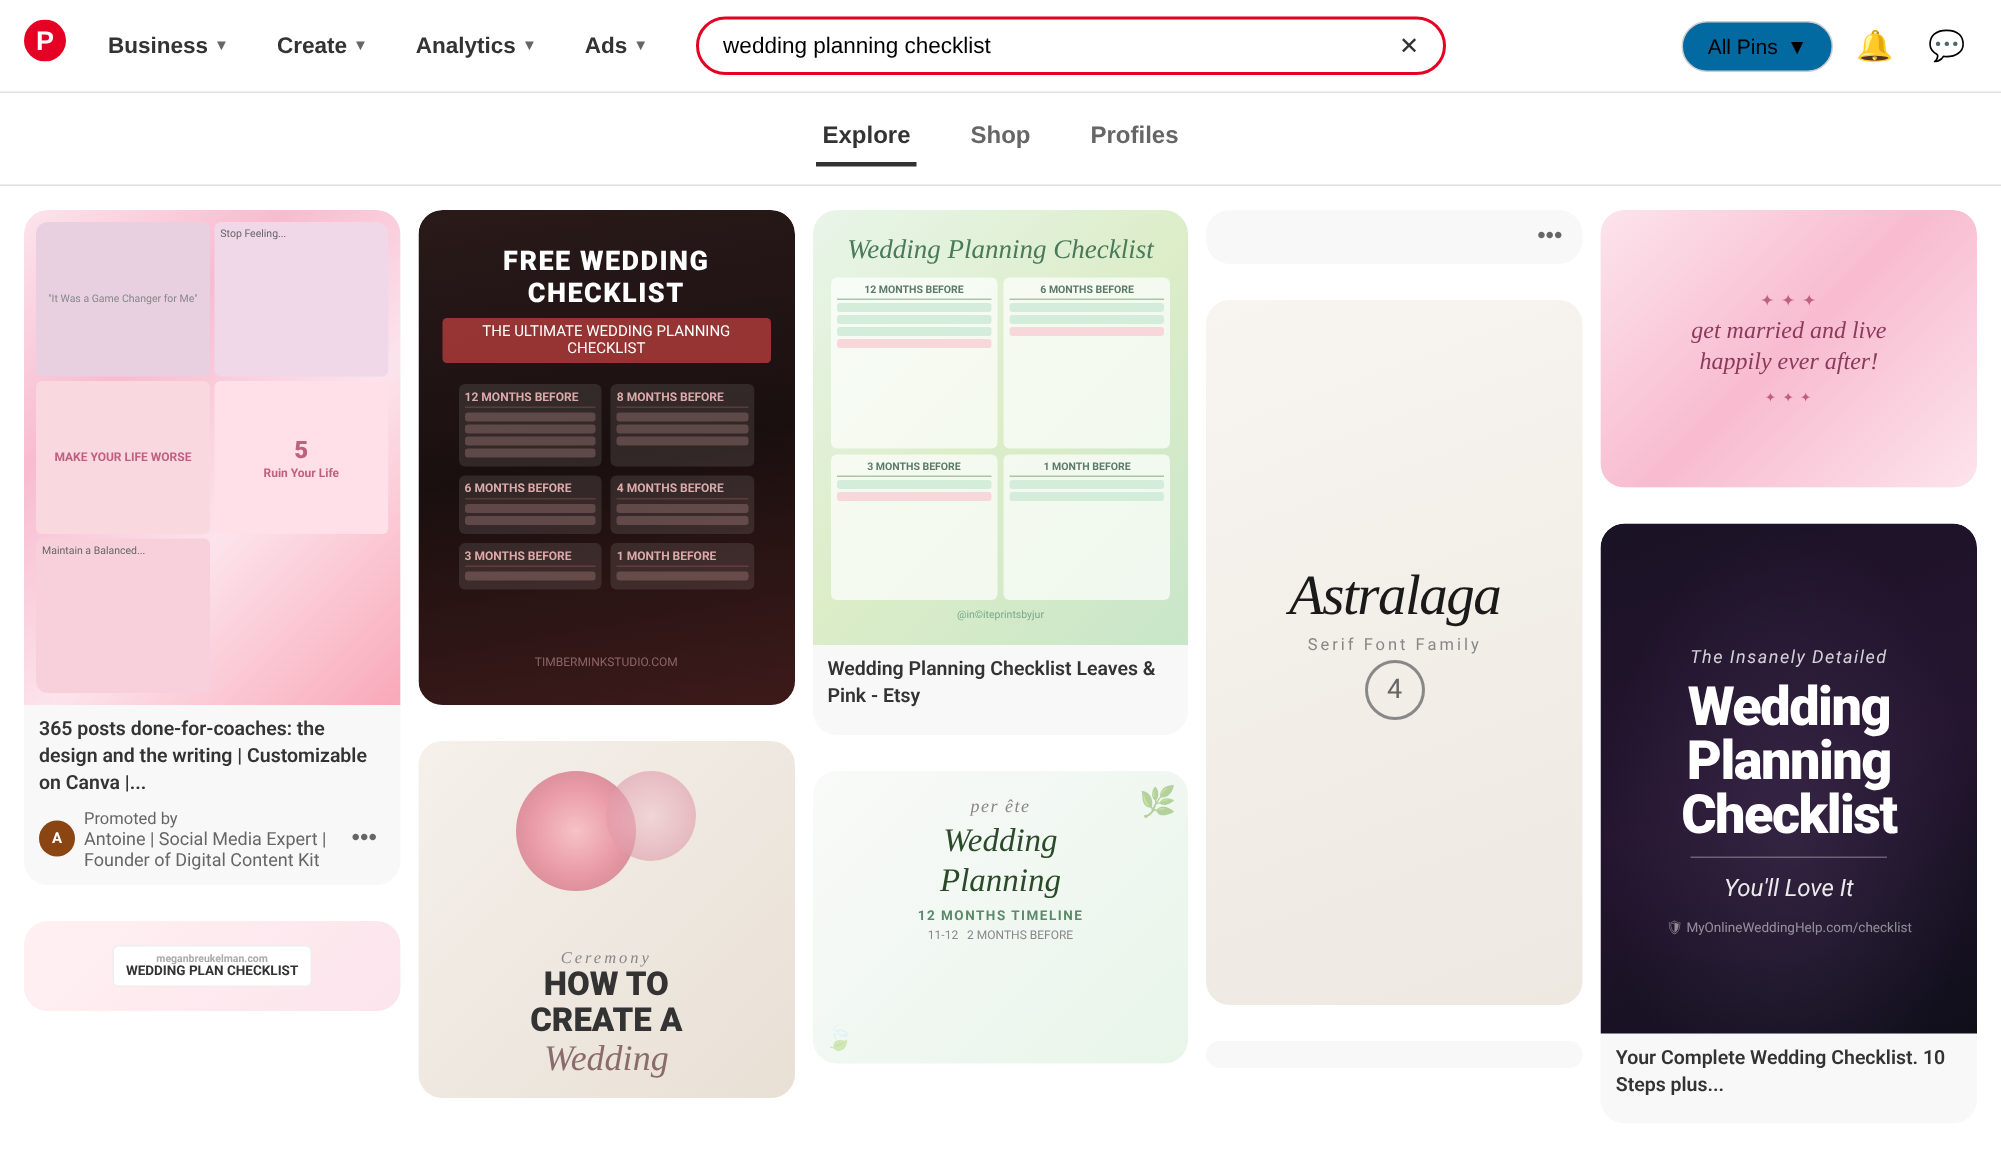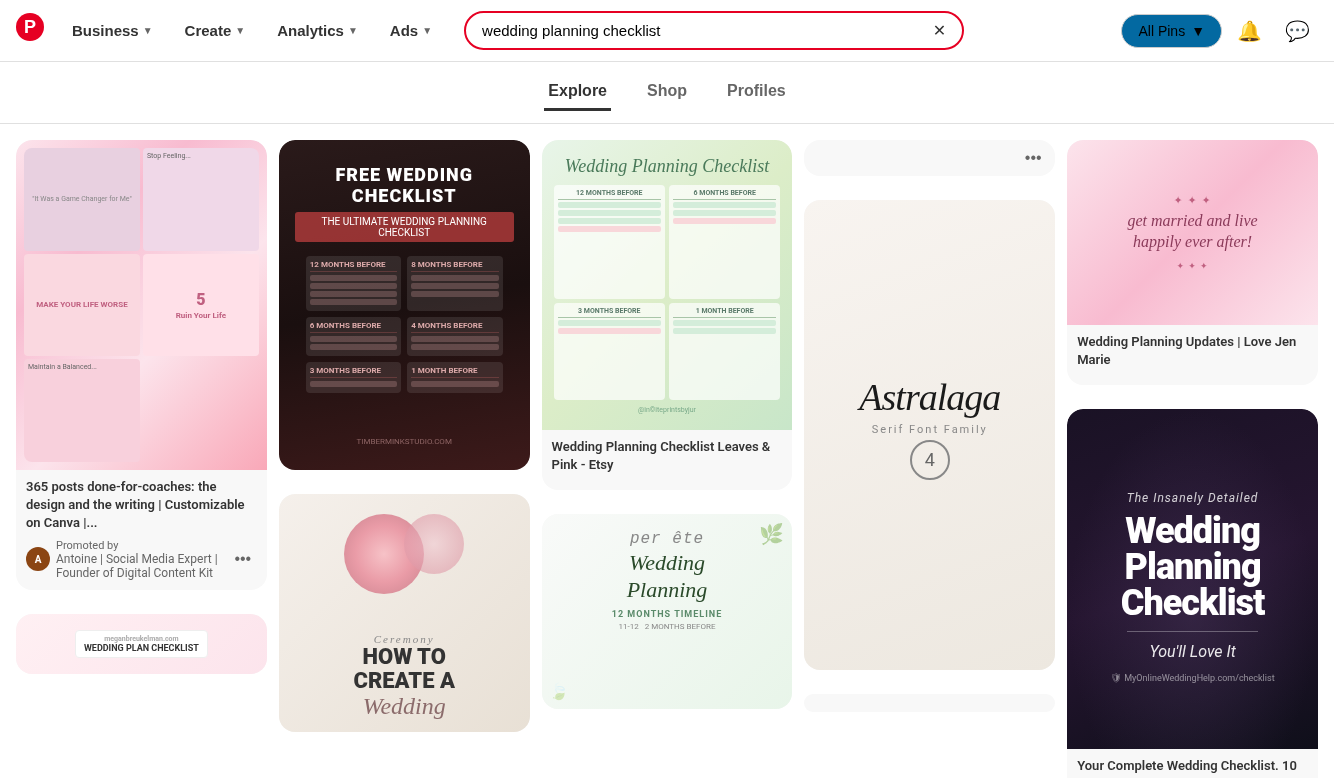--- a/index.html
+++ b/index.html
@@ -301,21 +301,21 @@
         <div style="font-size:7px;color:#7aaa8a;margin-top:6px;">@in©iteprintsbyjur</div>
       </div>
       <div class="pin-info">
         <div class="pin-title">Wedding Planning Checklist Leaves &amp; Pink - Etsy</div>
       </div>
       <div class="pin-overlay"></div>
     </div>
 
     <div class="pin-card" style="position:relative;">
       <div style="height:195px;background:linear-gradient(135deg, #f9faf9 0%, #e8f5e9 100%);border-radius:16px 16px 0 0;display:flex;flex-direction:column;align-items:center;padding:16px;position:relative;overflow:hidden;">
-        <div style="font-family:Liberation Mono, monospace;font-style:italic;font-size:16px;color:#888;letter-spacing:1px;margin-bottom:2px;text-align:right;">per ête</div>
+        <div style="font-family:Liberation Serif, serif;font-style:italic;font-size:12px;color:#888;letter-spacing:1px;margin-bottom:2px;text-align:right;">per ête</div>
         <div style="font-family:'Georgia',serif;font-style:italic;font-size:22px;color:#2a4a2a;text-align:center;line-height:1.2;">Wedding<br>Planning</div>
         <div style="font-size:9px;font-weight:700;color:#5a8a6a;margin-top:6px;letter-spacing:1px;text-align:center;">12 MONTHS TIMELINE</div>
         <div style="font-size:8px;color:#888;margin-top:3px;">11-12&nbsp;&nbsp;&nbsp;2 MONTHS BEFORE</div>
 
         <div style="position:absolute;top:8px;right:8px;font-size:20px;opacity:0.4;">🌿</div>
         <div style="position:absolute;bottom:8px;left:8px;font-size:16px;opacity:0.3;">🍃</div>
       </div>
       <div class="pin-overlay"></div>
     </div>
   </div>
@@ -347,23 +347,20 @@
     </div>
   </div>
 
   <div class="col">
 
     <div class="pin-card" style="position:relative;">
       <div style="height:185px;background:linear-gradient(135deg, #fce4ec 0%, #f8bbd0 50%, #fce4ec 100%);border-radius:16px 16px 0 0;display:flex;flex-direction:column;align-items:center;justify-content:center;padding:12px;text-align:center;">
         <div style="font-size:11px;color:#c06080;letter-spacing:1px;margin-bottom:4px;">✦ ✦ ✦</div>
         <div style="font-family:'Georgia',serif;font-style:italic;font-size:16px;color:#8B3A5A;line-height:1.3;">get married and live<br>happily ever after!</div>
         <div style="font-size:9px;color:#c06080;margin-top:8px;letter-spacing:1px;">✦ ✦ ✦</div>
-      </div>
-      <div class="pin-info">
-        <div class="pin-title">Wedding Planning Updates | Love Jen Marie</div>
       </div>
       <div class="pin-overlay"></div>
     </div>
 
     <div class="pin-card" style="position:relative;">
       <div style="height:340px;background:linear-gradient(160deg, #1a1225 0%, #251530 50%, #0f0f1a 100%);border-radius:16px 16px 0 0;display:flex;flex-direction:column;align-items:center;justify-content:center;padding:20px;text-align:center;position:relative;overflow:hidden;">
 
         <div style="position:absolute;top:0;left:0;right:0;bottom:0;background:radial-gradient(ellipse at 50% 60%, rgba(80,60,100,0.4) 0%, transparent 70%);"></div>
         <div style="position:relative;z-index:2;margin-top:16px;">
           <div style="font-size:12px;color:rgba(255,255,255,0.8);font-style:italic;margin-bottom:8px;letter-spacing:1px;">The Insanely Detailed</div>

